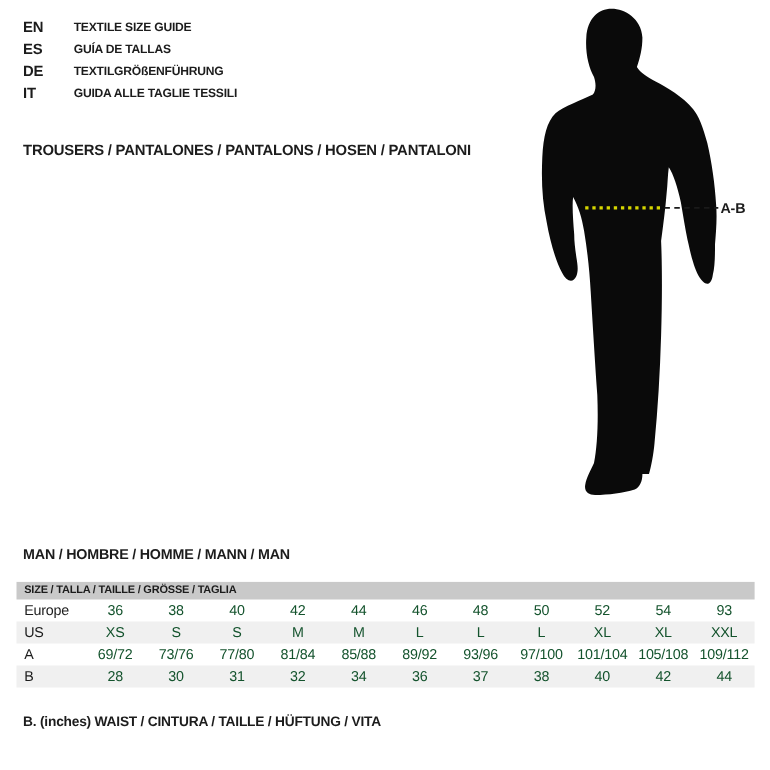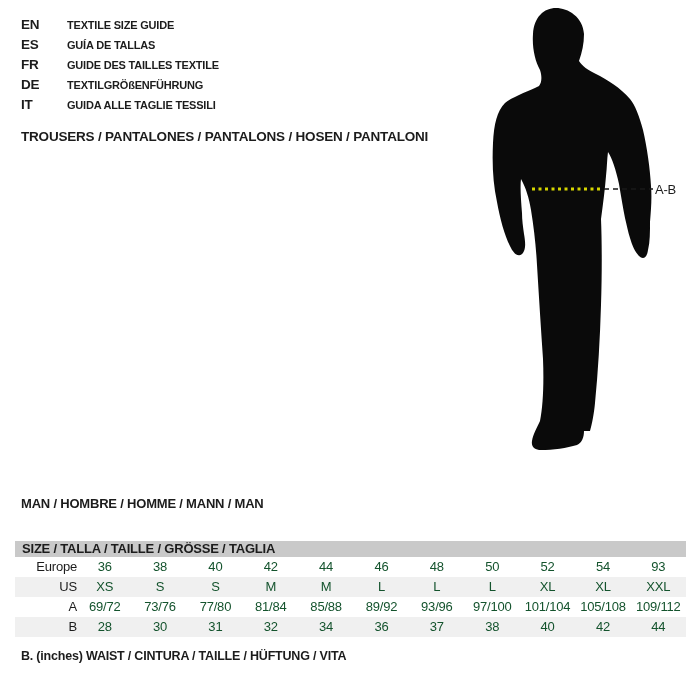--- a/index.html
+++ b/index.html
@@ -28,37 +28,37 @@
   }
   .section-title {
     position: absolute; left: 21px; top: 496px;
     font-size: 13px; font-weight: 700; white-space: nowrap;
   }
 
   
   .figure-wrap { position: absolute; left: 480px; top: 0; width: 220px; height: 470px; }
   .ab-label {
     position: absolute; left: 655px; top: 182px;
-    font-size: 13px; font-weight: 400; white-space: nowrap;
+    font-size: 13px; font-weight: 700; white-space: nowrap;
   }
 
   
   .size-table { position: absolute; left: 15px; top: 529px; width: 671px; }
   .table-header {
     height: 16px; line-height: 16px;
-    font-size: 13px; font-weight: 700;
-    padding-left: 7px; white-space: nowrap; margin-top: 12px;
+    font-size: 10px; font-weight: 700;
+    padding-left: 7px; white-space: nowrap;
   }
   .table-row {
     display: grid;
     grid-template-columns: 62px repeat(11, 1fr);
     height: 20px; line-height: 20px;
     font-size: 13px;
   }
-  .row-label { padding-left: 7px; text-align: right; white-space: nowrap; }
+  .row-label { padding-left: 7px; text-align: left; white-space: nowrap; }
   .cell { text-align: center; white-space: nowrap; color: #14532d; }
 
   
   .footnotes { position: absolute; left: 21px; top: 646px; }
   .footnote {
     height: 21px; line-height: 21px;
     font-size: 12.5px; font-weight: 700; white-space: nowrap;
   }
 </style>
 </head>
@@ -67,24 +67,20 @@
 <div class="canvas">
 
   <div class="lang-list" id="lang-list">
       <div class="lang-row">
         <span class="lang-code">EN</span>
         <span class="lang-label">TEXTILE SIZE GUIDE</span>
       </div>
       <div class="lang-row">
         <span class="lang-code">ES</span>
         <span class="lang-label">GUÍA DE TALLAS</span>
-      </div>
-      <div class="lang-row">
-        <span class="lang-code">FR</span>
-        <span class="lang-label">GUIDE DES TAILLES TEXTILE</span>
       </div>
       <div class="lang-row">
         <span class="lang-code">DE</span>
         <span class="lang-label">TEXTILGRÖßENFÜHRUNG</span>
       </div>
       <div class="lang-row">
         <span class="lang-code">IT</span>
         <span class="lang-label">GUIDA ALLE TAGLIE TESSILI</span>
       </div>
     </div>

